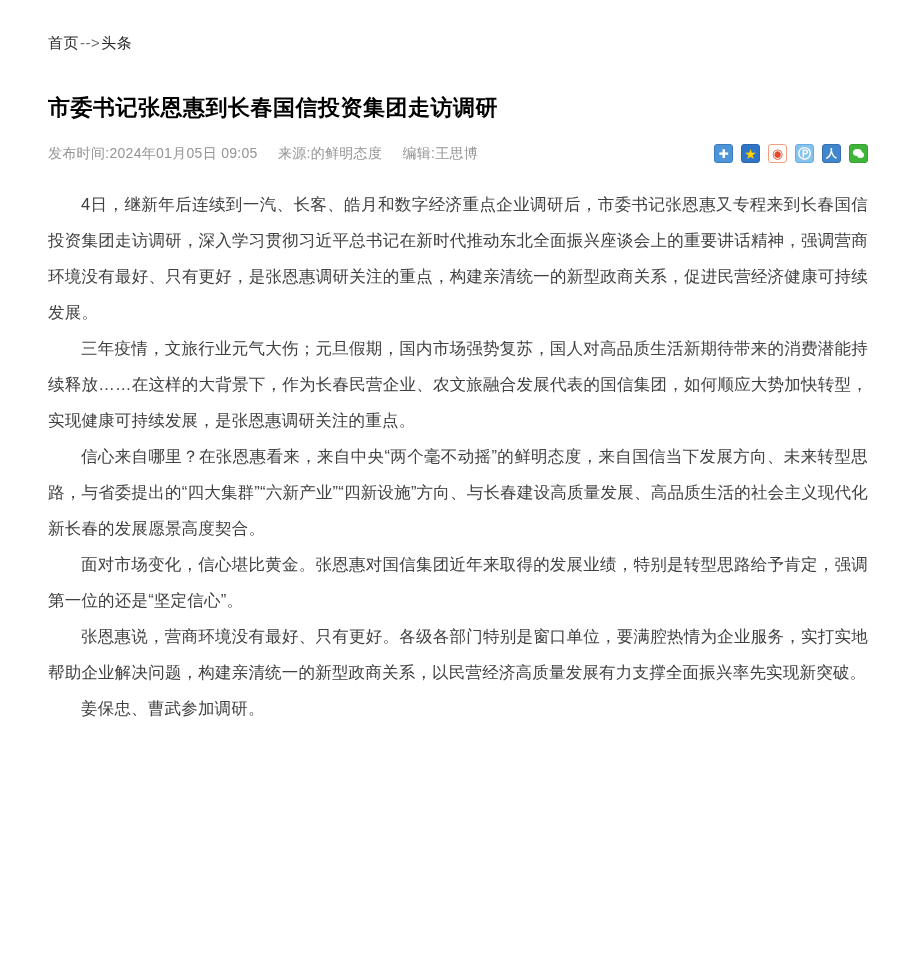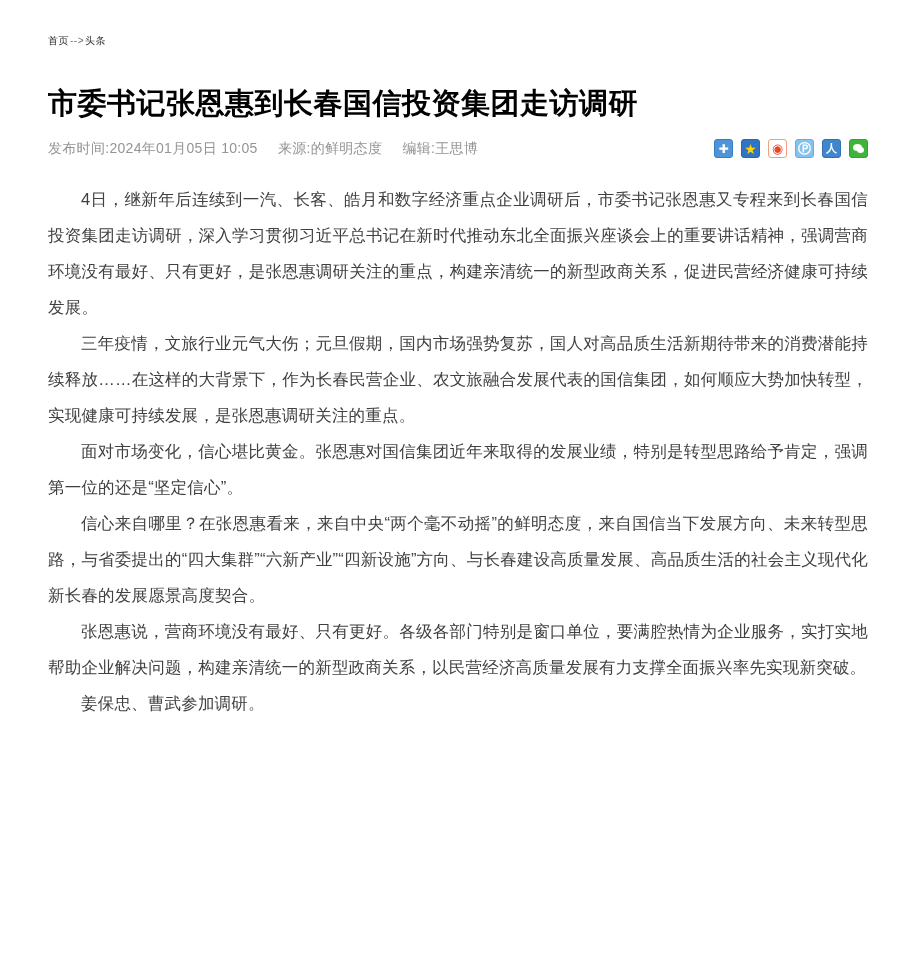--- a/index.html
+++ b/index.html
@@ -10,35 +10,35 @@
   }
   .page {
     width: 919px;
     min-height: 955px;
     background: #ffffff;
     padding: 30px 51px 20px 48px;
   }
 
   
   .breadcrumb {
-    font-size: 10px;
+    font-size: 15px;
     color: #2b2b2b;
     margin: 4px 0 16px 0;
     letter-spacing: 0.5px;
   }
   .breadcrumb a {
     color: #2b2b2b;
     text-decoration: none;
     cursor: pointer;
   }
   .breadcrumb .sep { color: #6e6e6e; margin: 0 1px; }
 
   
   .article-title {
-    font-size: 29px;
+    font-size: 22px;
     line-height: 38px;
     font-weight: bold;
     color: #000000;
     margin: 36px 0 0 0;
     letter-spacing: 0.5px;
   }
 
   
   .meta-row {
     margin-top: 17px;
@@ -115,36 +115,36 @@
 <div class="page" data-name="article-page">
 
   <div class="breadcrumb" data-name="breadcrumb">
     <a data-name="breadcrumb-home">首页</a><span class="sep" data-name="breadcrumb-separator">--&gt;</span><a data-name="breadcrumb-section">头条</a>
   </div>
 
   <h1 class="article-title" data-name="page-title">市委书记张恩惠到长春国信投资集团走访调研</h1>
 
   <div class="meta-row" data-name="meta-row">
     <div class="meta" data-name="article-meta">
-      <span class="meta-item" data-name="publish-time">发布时间:2024年01月05日 10:05</span>
+      <span class="meta-item" data-name="publish-time">发布时间:2024年01月05日 09:05</span>
       <span class="meta-item" data-name="source">来源:的鲜明态度</span>
       <span class="meta-item" data-name="editor">编辑:王思博</span>
     </div>
     <div class="share-icons" data-name="share-icon-bar" id="share-icons">
         <span class="share-icon" data-name="share-more-icon" style="background: rgb(78, 148, 216); color: rgb(255, 255, 255); border: 1px solid rgb(58, 125, 189);">✚</span>
         <span class="share-icon" data-name="qzone-icon" style="background: rgb(47, 116, 197); color: rgb(255, 212, 0); border: 1px solid rgb(42, 103, 175);">★</span>
         <span class="share-icon" data-name="weibo-icon" style="background: rgb(255, 255, 255); color: rgb(230, 69, 46); border: 1px solid rgb(240, 160, 128);">◉</span>
         <span class="share-icon" data-name="pengyou-icon" style="background: rgb(133, 194, 238); color: rgb(255, 255, 255); border: 1px solid rgb(105, 173, 224);">Ⓟ</span>
         <span class="share-icon" data-name="renren-icon" style="background: rgb(63, 134, 205); color: rgb(255, 255, 255); border: 1px solid rgb(53, 111, 176);">人</span>
         <span class="share-icon" data-name="wechat-icon" style="background: rgb(62, 180, 57); color: rgb(255, 255, 255); border: 1px solid rgb(54, 161, 50);"></span>
       </div>
   </div>
 
   <article class="article-body" data-name="article-body" id="article-body">
       <p data-name="article-paragraph-1">4日，继新年后连续到一汽、长客、皓月和数字经济重点企业调研后，市委书记张恩惠又专程来到长春国信投资集团走访调研，深入学习贯彻习近平总书记在新时代推动东北全面振兴座谈会上的重要讲话精神，强调营商环境没有最好、只有更好，是张恩惠调研关注的重点，构建亲清统一的新型政商关系，促进民营经济健康可持续发展。</p>
       <p data-name="article-paragraph-2">三年疫情，文旅行业元气大伤；元旦假期，国内市场强势复苏，国人对高品质生活新期待带来的消费潜能持续释放……在这样的大背景下，作为长春民营企业、农文旅融合发展代表的国信集团，如何顺应大势加快转型，实现健康可持续发展，是张恩惠调研关注的重点。</p>
+      <p data-name="article-paragraph-5">信心来自哪里？在张恩惠看来，来自中央“两个毫不动摇”的鲜明态度，来自国信当下发展方向、未来转型思路，与省委提出的“四大集群”“六新产业”“四新设施”方向、与长春建设高质量发展、高品质生活的社会主义现代化新长春的发展愿景高度契合。</p>
       <p data-name="article-paragraph-4">面对市场变化，信心堪比黄金。张恩惠对国信集团近年来取得的发展业绩，特别是转型思路给予肯定，强调第一位的还是“坚定信心”。</p>
-      <p data-name="article-paragraph-5">信心来自哪里？在张恩惠看来，来自中央“两个毫不动摇”的鲜明态度，来自国信当下发展方向、未来转型思路，与省委提出的“四大集群”“六新产业”“四新设施”方向、与长春建设高质量发展、高品质生活的社会主义现代化新长春的发展愿景高度契合。</p>
       <p data-name="article-paragraph-7">张恩惠说，营商环境没有最好、只有更好。各级各部门特别是窗口单位，要满腔热情为企业服务，实打实地帮助企业解决问题，构建亲清统一的新型政商关系，以民营经济高质量发展有力支撑全面振兴率先实现新突破。</p>
       <p data-name="article-paragraph-8">姜保忠、曹武参加调研。</p>
     </article>
 
 </div>
 
 </body></html>

